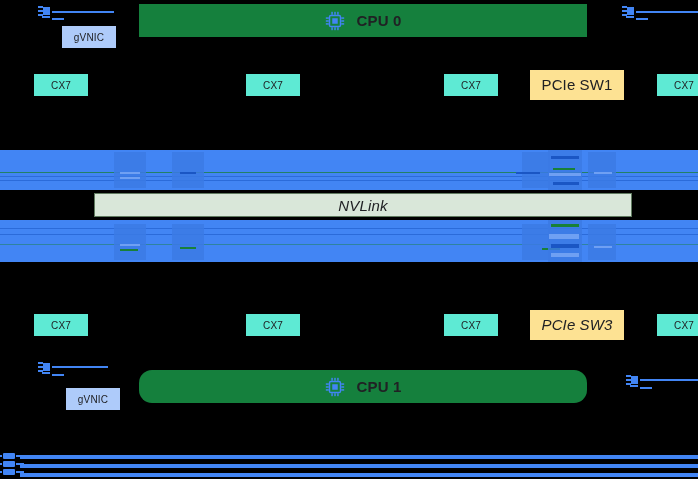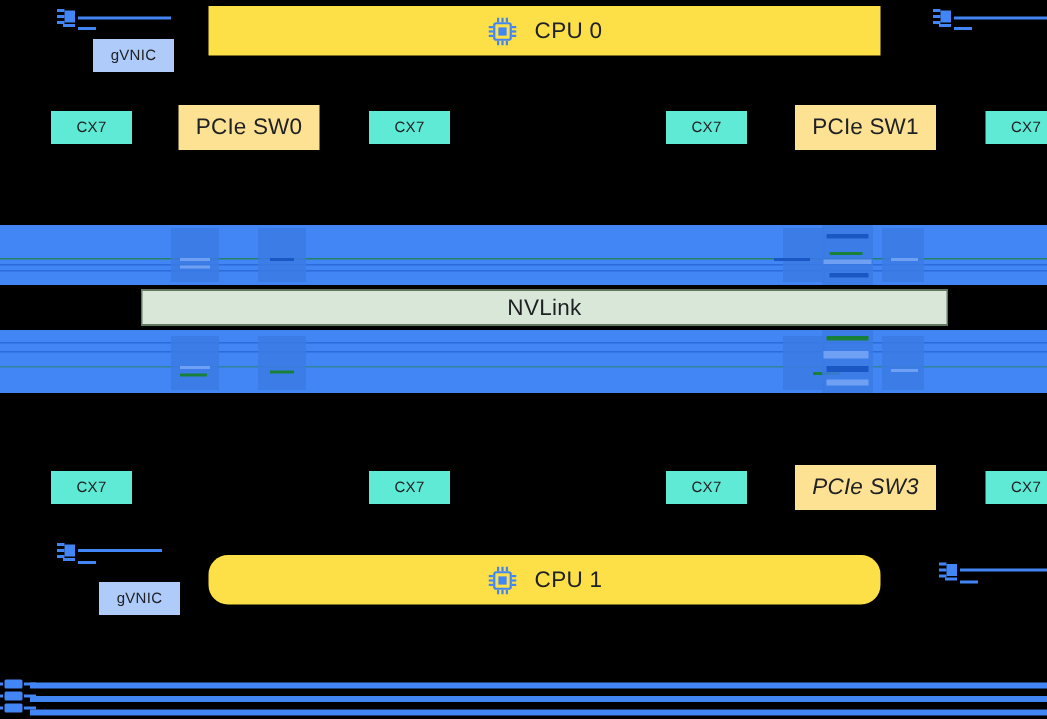--- a/index.html
+++ b/index.html
@@ -15,28 +15,29 @@
     position: relative;
     width: 698px;
     height: 479px;
     background: #000000;
     overflow: hidden;
   }
   .abs { position: absolute; }
 
   
   .cpu-box {
-    background: #fde047;
+    background: #15803d;
     display: flex;
     align-items: center;
     justify-content: center;
     gap: 10px;
     color: #202124;
     font-size: 15px;
     letter-spacing: .2px;
+    font-weight: bold;
   }
   .cpu-label { color: #202124; font-size: 15px; }
 
   
   .chip-icon { width: 22px; height: 22px; display: block; }
 
   
   .node-box {
     display: flex;
     align-items: center;
@@ -163,23 +164,20 @@
       <rect x="0" y="5" width="5" height="2" fill="#4285f4"></rect>
       <rect x="0" y="9" width="5" height="2" fill="#4285f4"></rect>
       <rect x="5" y="2" width="7" height="8" fill="#4285f4"></rect>
       <rect x="4" y="11" width="8" height="2" fill="#4285f4"></rect>
     </svg>
   </div>
 
   <div class="node-box cx7 abs" style="left:22px; top:74px; width:54px; height:22px;">
     <span>CX7</span>
   </div>
-  <div class="node-box pcie abs" style="left:107px; top:70px; width:94px; height:30px;">
-    <span>PCIe SW0</span>
-  </div>
   <div class="node-box cx7 abs" style="left:234px; top:74px; width:54px; height:22px;">
     <span>CX7</span>
   </div>
 
   <div class="node-box cx7 abs" style="left:432px; top:74px; width:54px; height:22px;">
     <span>CX7</span>
   </div>
   <div class="node-box pcie abs" style="left:518px; top:70px; width:94px; height:30px;">
     <span>PCIe SW1</span>
   </div>
@@ -205,21 +203,21 @@
     <div class="gpu-block" style="left:548px; top:0px; width:34px; height:40px;"></div>
     <div class="gpu-bar" style="left:551px; top:6px; width:28px; height:3px;"></div>
     <div class="gpu-bar green" style="left:553px; top:18px; width:22px; height:2px;"></div>
     <div class="gpu-bar light" style="left:549px; top:23px; width:32px; height:3px;"></div>
     <div class="gpu-bar" style="left:553px; top:32px; width:26px; height:3px;"></div>
 
     <div class="gpu-block" style="left:588px; top:2px; width:28px; height:36px;"></div>
     <div class="gpu-bar light" style="left:594px; top:22px; width:18px; height:2px;"></div>
   </div>
 
-  <div class="nvlink abs" style="left:94px; top:193px; width:538px; height:24px;">
+  <div class="nvlink abs" style="left:94px; top:193px; width:538px; height:24px;font-style:italic;">
     <span>NVLink</span>
   </div>
 
   <div class="gpu-band abs" style="left:0px; top:220px; width:698px; height:42px;">
     <div class="band-line-blue" style="left:0px; top:8px; width:698px;"></div>
     <div class="band-line-blue" style="left:0px; top:14px; width:698px;"></div>
     <div class="band-line-green" style="left:0px; top:24px; width:698px; opacity:.45;"></div>
 
     <div class="gpu-block" style="left:114px; top:4px; width:32px; height:36px;"></div>
     <div class="gpu-bar light" style="left:120px; top:24px; width:20px; height:2px;"></div>

